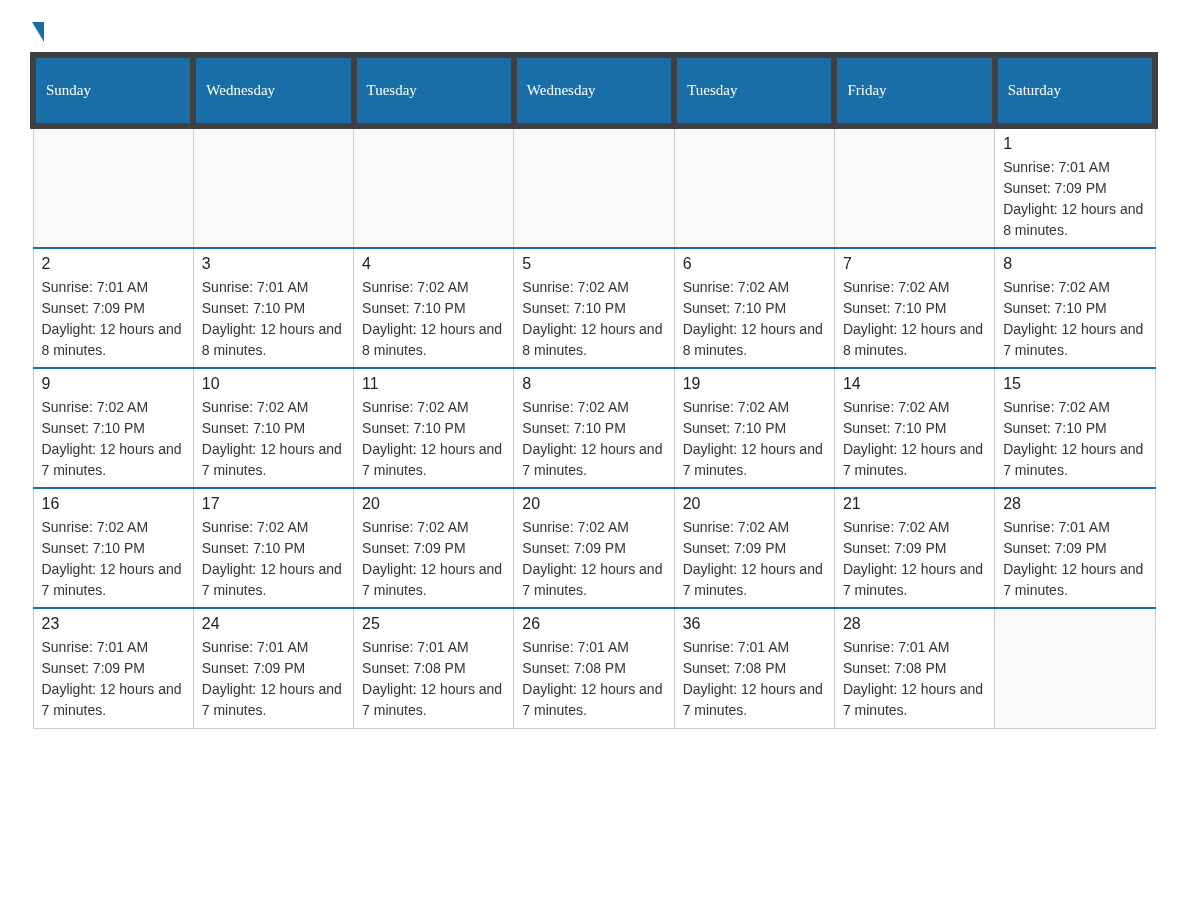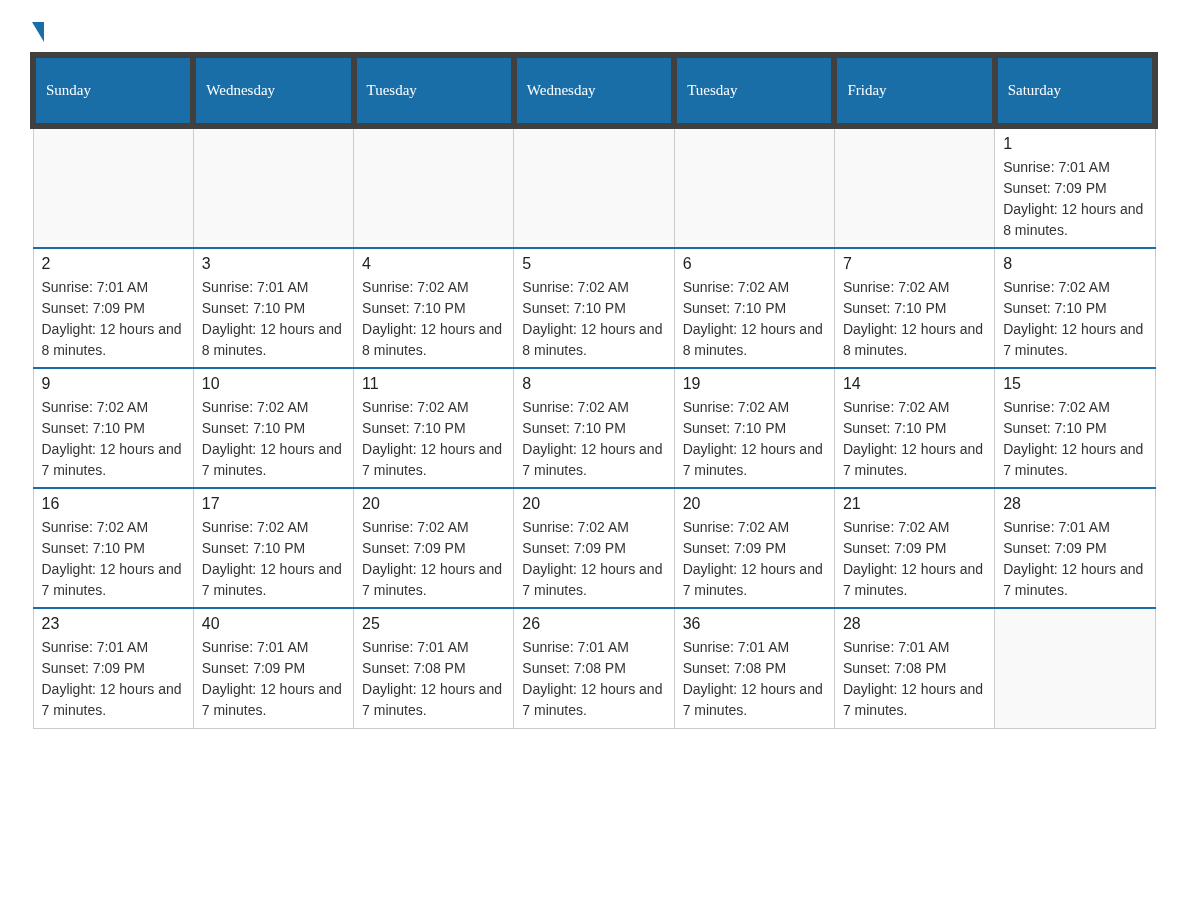--- a/index.html
+++ b/index.html
@@ -232,21 +232,21 @@
           <div class="day-number">28</div>
           <div class="day-info">Sunrise: 7:01 AM<br>Sunset: 7:09 PM<br>Daylight: 12 hours and 7 minutes.</div>
         </td>
       </tr>
       <tr class="row-divider">
         <td>
           <div class="day-number">23</div>
           <div class="day-info">Sunrise: 7:01 AM<br>Sunset: 7:09 PM<br>Daylight: 12 hours and 7 minutes.</div>
         </td>
         <td>
-          <div class="day-number">40</div>
+          <div class="day-number">24</div>
           <div class="day-info">Sunrise: 7:01 AM<br>Sunset: 7:09 PM<br>Daylight: 12 hours and 7 minutes.</div>
         </td>
         <td>
           <div class="day-number">25</div>
           <div class="day-info">Sunrise: 7:01 AM<br>Sunset: 7:08 PM<br>Daylight: 12 hours and 7 minutes.</div>
         </td>
         <td>
           <div class="day-number">26</div>
           <div class="day-info">Sunrise: 7:01 AM<br>Sunset: 7:08 PM<br>Daylight: 12 hours and 7 minutes.</div>
         </td>

